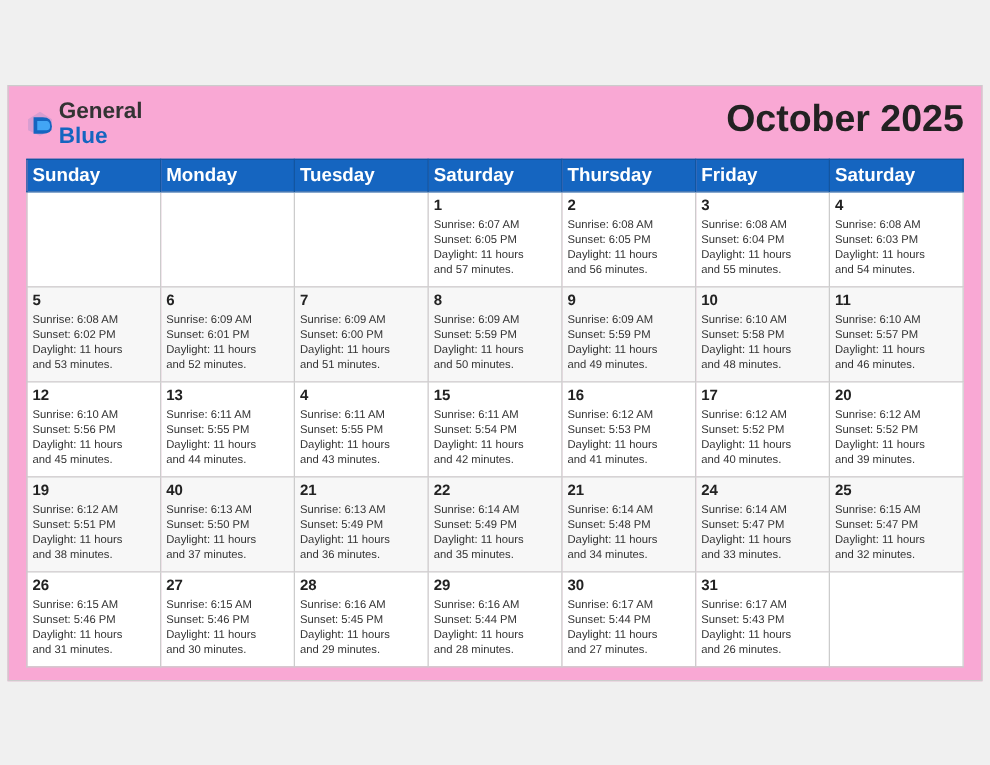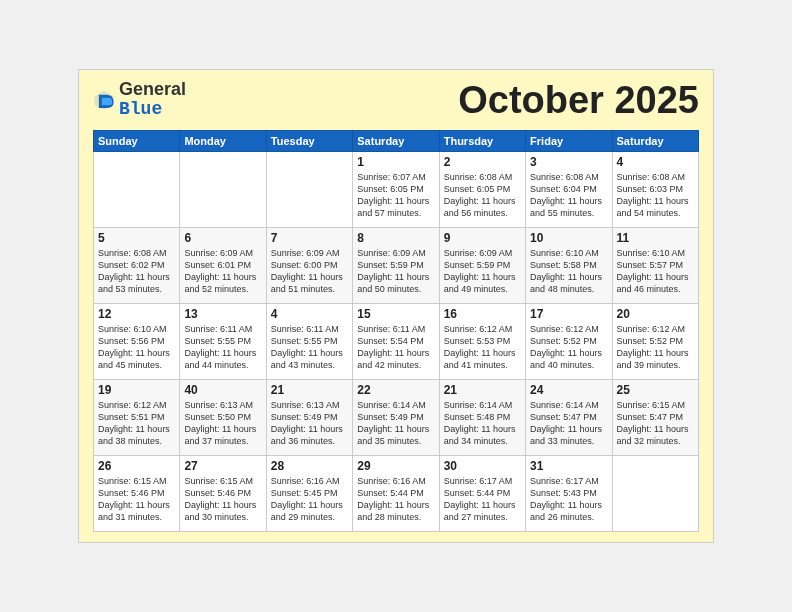--- a/index.html
+++ b/index.html
@@ -7,69 +7,69 @@
       font-family: Arial, sans-serif;
       background: #f0f0f0;
       display: flex;
       justify-content: center;
       align-items: center;
       width: 792px;
       height: 612px;
       overflow: hidden;
     }
     .calendar-container {
-      background: #fef9c3;
-      width: 636px;
+      background: #f9a8d4;
+      width: 780px;
       padding: 10px 14px 10px 14px;
       border: 1px solid #ccc;
     }
     .header-section {
       display: flex;
       justify-content: space-between;
       align-items: flex-start;
       margin-bottom: 8px;
     }
     .logo-area {
       display: flex;
       align-items: center;
     }
     .logo-text {
       font-size: 18px;
       font-weight: bold;
       line-height: 1.1;
     }
     .logo-general { color: #333; }
-    .logo-blue { color: #1565c0; font-family: Liberation Mono, monospace; }
+    .logo-blue { color: #1565c0; }
     .logo-icon {
       width: 22px;
       height: 22px;
       margin-right: 4px;
     }
     .title-section {
       text-align: right;
     }
     .month-title {
-      font-size: 38px;
+      font-size: 30px;
       font-weight: bold;
       color: #222;
       line-height: 1.1;
     }
     .subtitle {
       font-size: 13px;
       color: #444;
     }
     .calendar-table {
       width: 100%;
       border-collapse: collapse;
       table-layout: fixed;
     }
     .calendar-table th {
       background: #1565c0;
       color: #fff;
-      font-size: 11px;
+      font-size: 15px;
       font-weight: bold;
       padding: 4px 4px;
       text-align: left;
       border: 1px solid #1255a0;
     }
     .calendar-table td {
       border: 1px solid #ccc;
       vertical-align: top;
       padding: 3px 4px;
       font-size: 9.5px;

